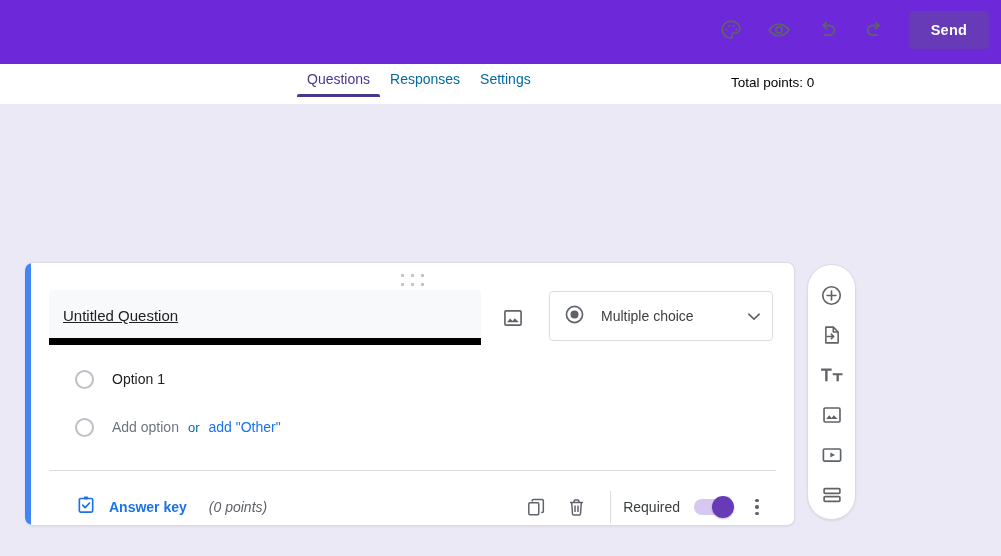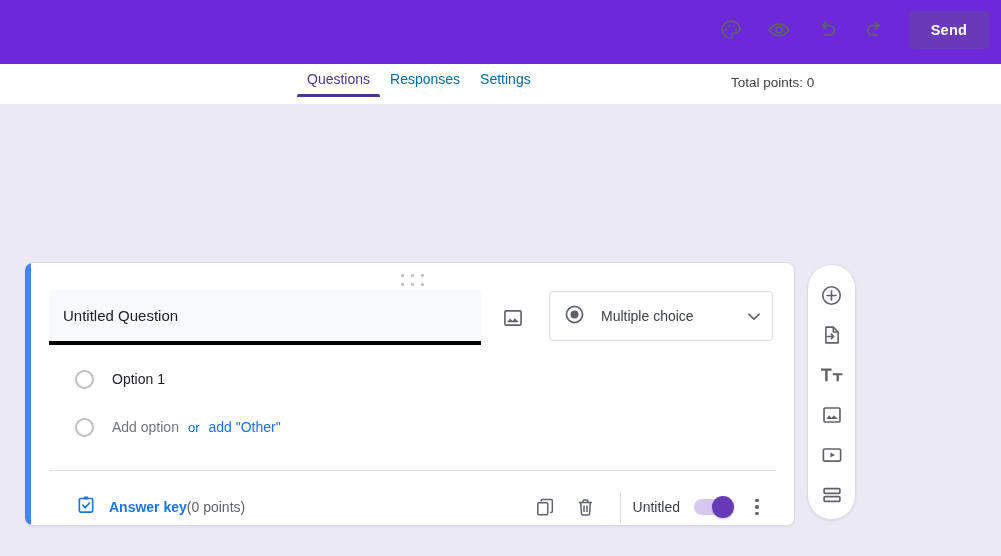--- a/index.html
+++ b/index.html
@@ -73,21 +73,21 @@
     content: "";
     position: absolute;
     left: 0; right: 0; bottom: 0;
     height: 3px;
     background: #4a3691;
     border-radius: 2px 2px 0 0;
   }
   .total-points {
     position: absolute; left: 731px; top: 11px;
     font-size: 13.5px;
-    color: #404040;
+    color: #000000;
     white-space: nowrap;
   }
 
   
   .canvas {
     position: absolute;
     top: 104px; left: 0;
     width: 1001px; height: 452px;
     background: #ece9f6;
   }
@@ -163,26 +163,27 @@
     position: absolute;
     left: 18px; top: 27px;
     right: 18px;
     display: flex;
     align-items: flex-start;
   }
   .q-title-field {
     width: 432px;
     height: 55px;
     background: #f8f9fa;
-    border-bottom: 4px solid #000000;
+    border-bottom: 7px solid #000000;
     border-radius: 4px 4px 0 0;
     padding: 17px 14px 0 14px;
     font-size: 15px;
     color: #202124;
     cursor: text;
+    text-decoration: underline;
   }
   .q-image-btn {
     width: 40px; height: 40px;
     margin-left: 12px; margin-top: 8px;
     display: flex; align-items: center; justify-content: center;
     border-radius: 50%;
     cursor: pointer;
   }
   .q-type-select {
     margin-left: 16px; margin-top: 1px;
@@ -253,22 +254,24 @@
     margin-left: 45px;
     cursor: pointer;
   }
   .answer-key-label {
     margin-left: 13px;
     font-size: 14px;
     font-weight: bold;
     color: #1a73e8;
   }
   .points-label {
+    margin-left: 22px;
     font-size: 14px;
     color: #5f6368;
+    font-style: italic;
   }
   .footer-right {
     margin-left: auto;
     display: flex; align-items: center;
     padding-right: 18px;
   }
   .f-icon-btn {
     width: 40px; height: 40px;
     display: flex; align-items: center; justify-content: center;
     border-radius: 50%;
@@ -471,21 +474,21 @@
               <svg width="21" height="21" viewBox="0 0 24 24" fill="none" stroke="#5f6368" stroke-width="1.7">
                 <path d="M4.6 6.3h14.8"></path>
                 <path d="M6.5 6.3l.95 13.1c.05.72.64 1.28 1.36 1.28h6.38c.72 0 1.31-.56 1.36-1.28l.95-13.1"></path>
                 <path d="M9.3 6.3V4.4c0-.6.49-1.1 1.1-1.1h3.2c.61 0 1.1.5 1.1 1.1v1.9"></path>
                 <path d="M10.3 9.8v7.3M13.7 9.8v7.3"></path>
               </svg>
             </div>
 
             <div class="v-sep"></div>
 
-            <span class="required-label">Untitled</span>
+            <span class="required-label">Required</span>
 
             <div class="toggle">
               <span class="knob"></span>
             </div>
 
             <div class="kebab">
               <i></i>
                 <i></i>
                 <i></i>
             </div>

